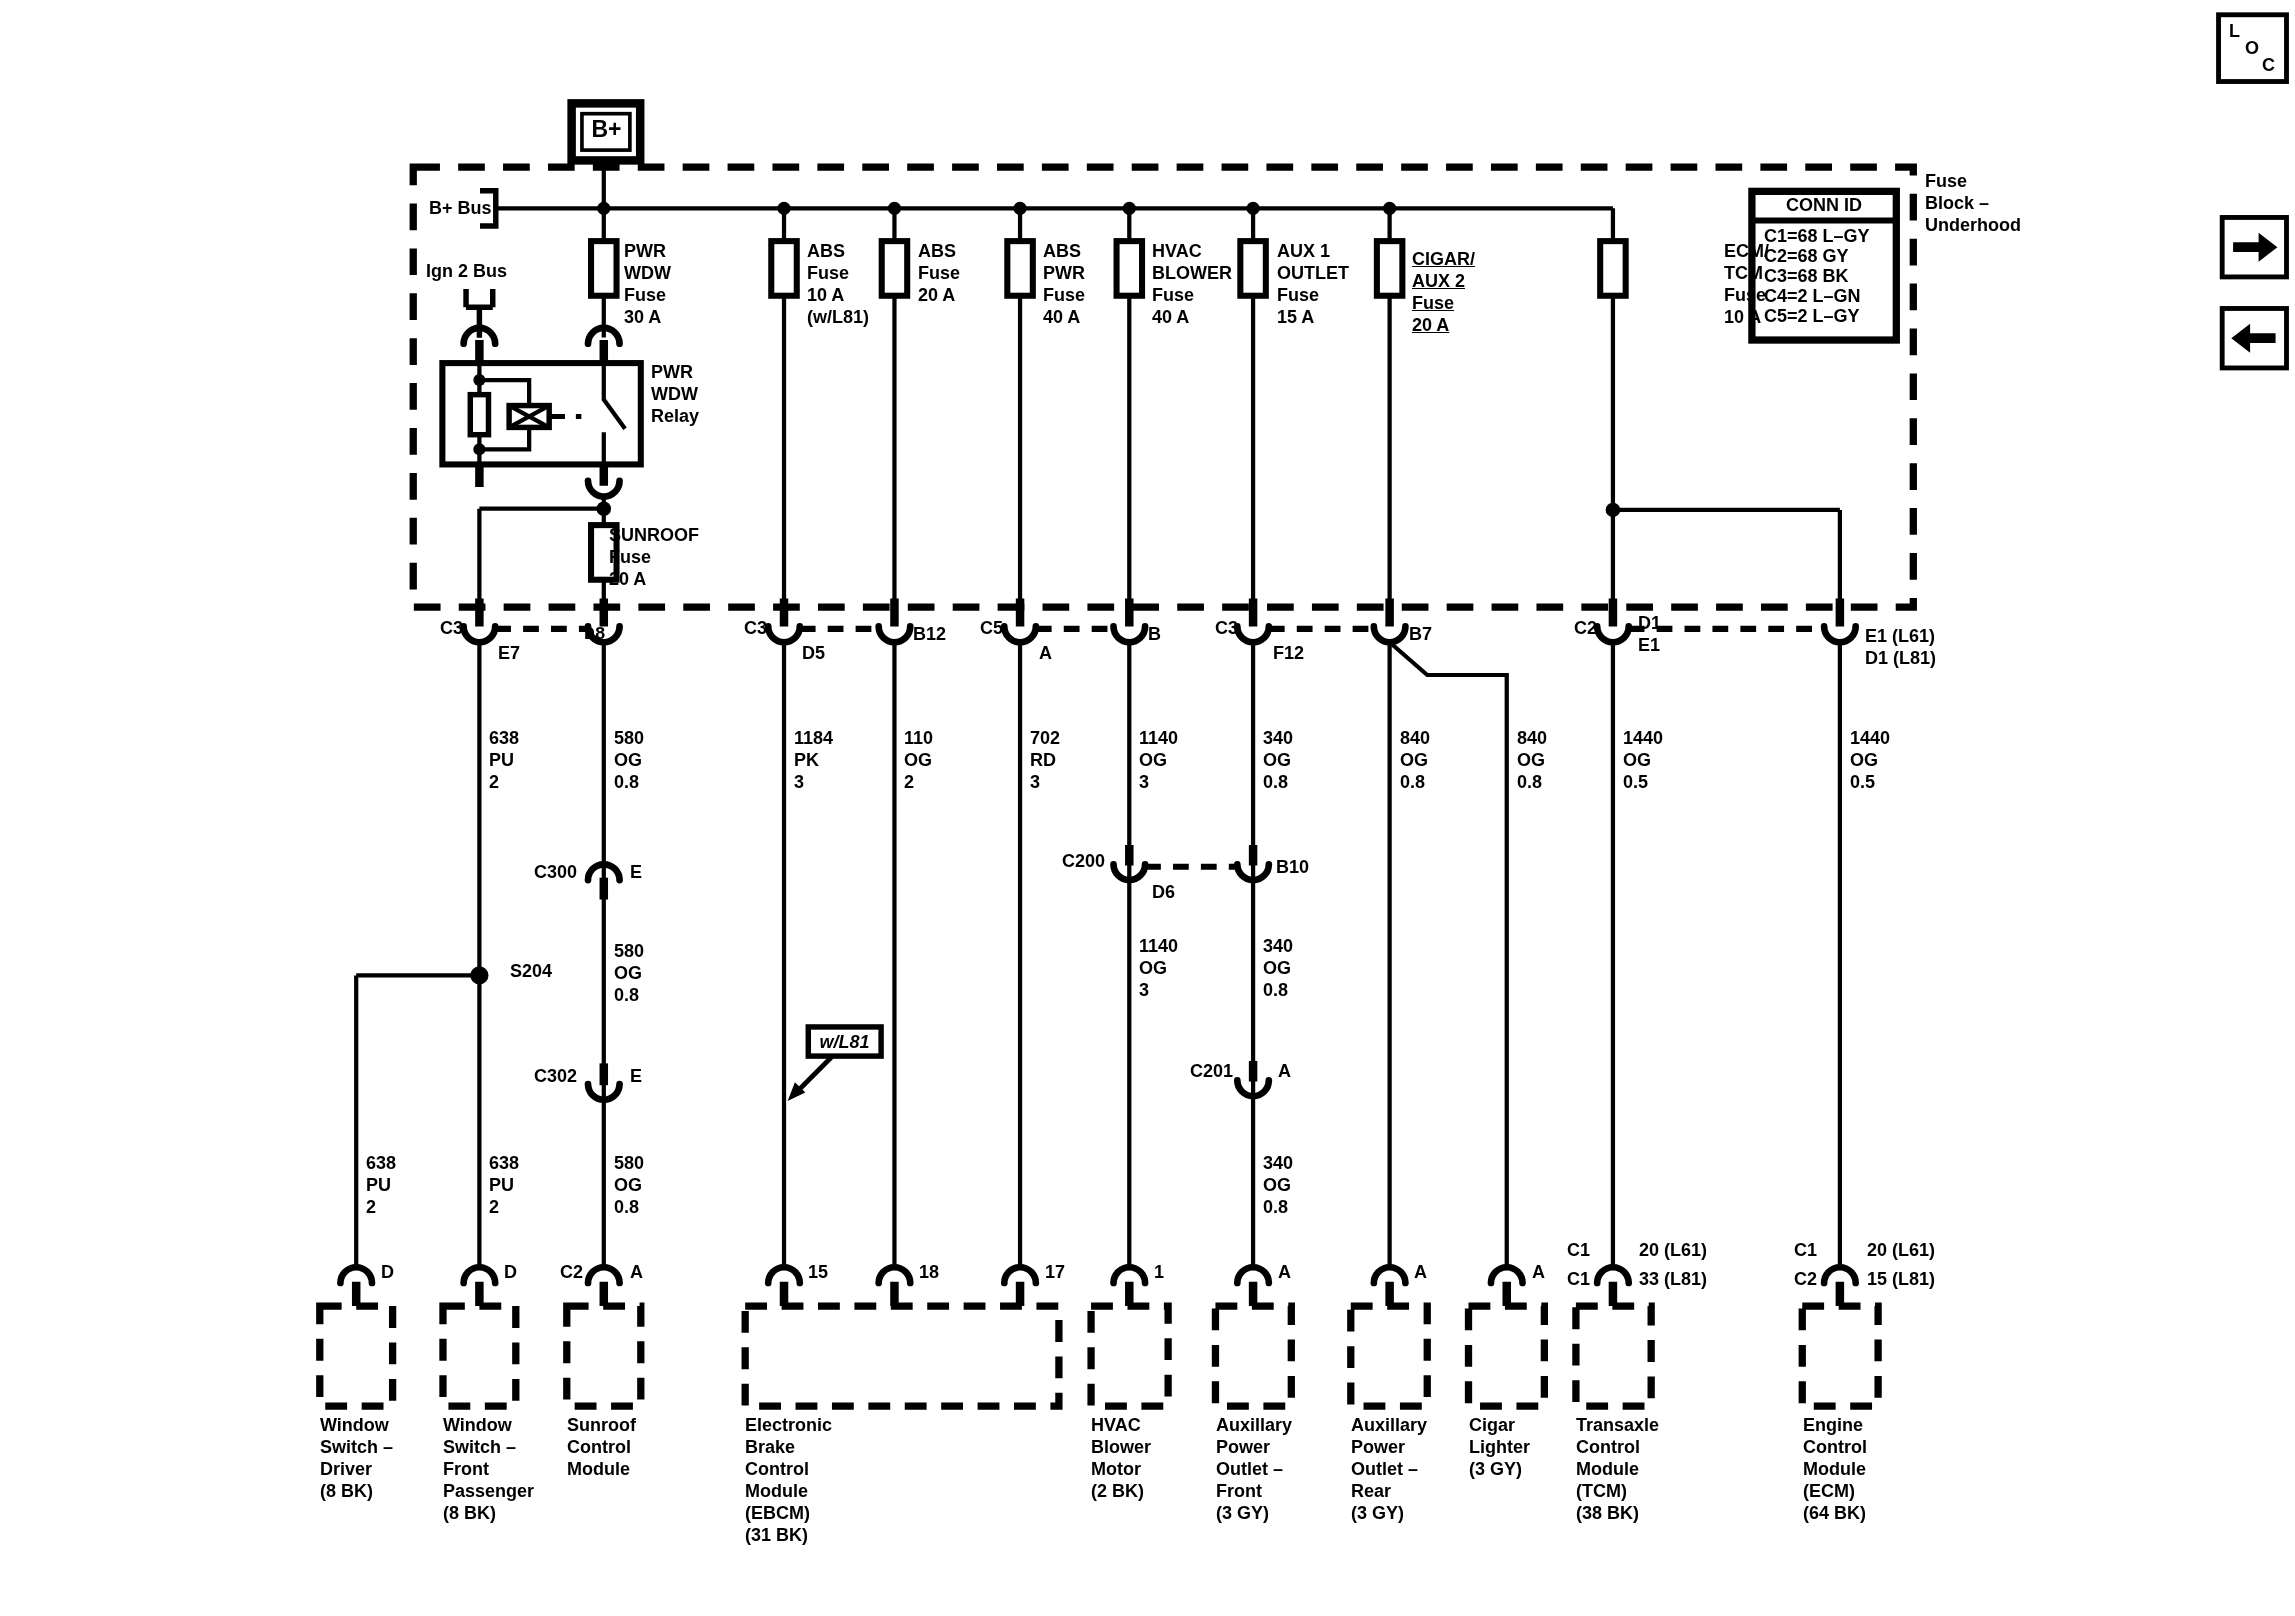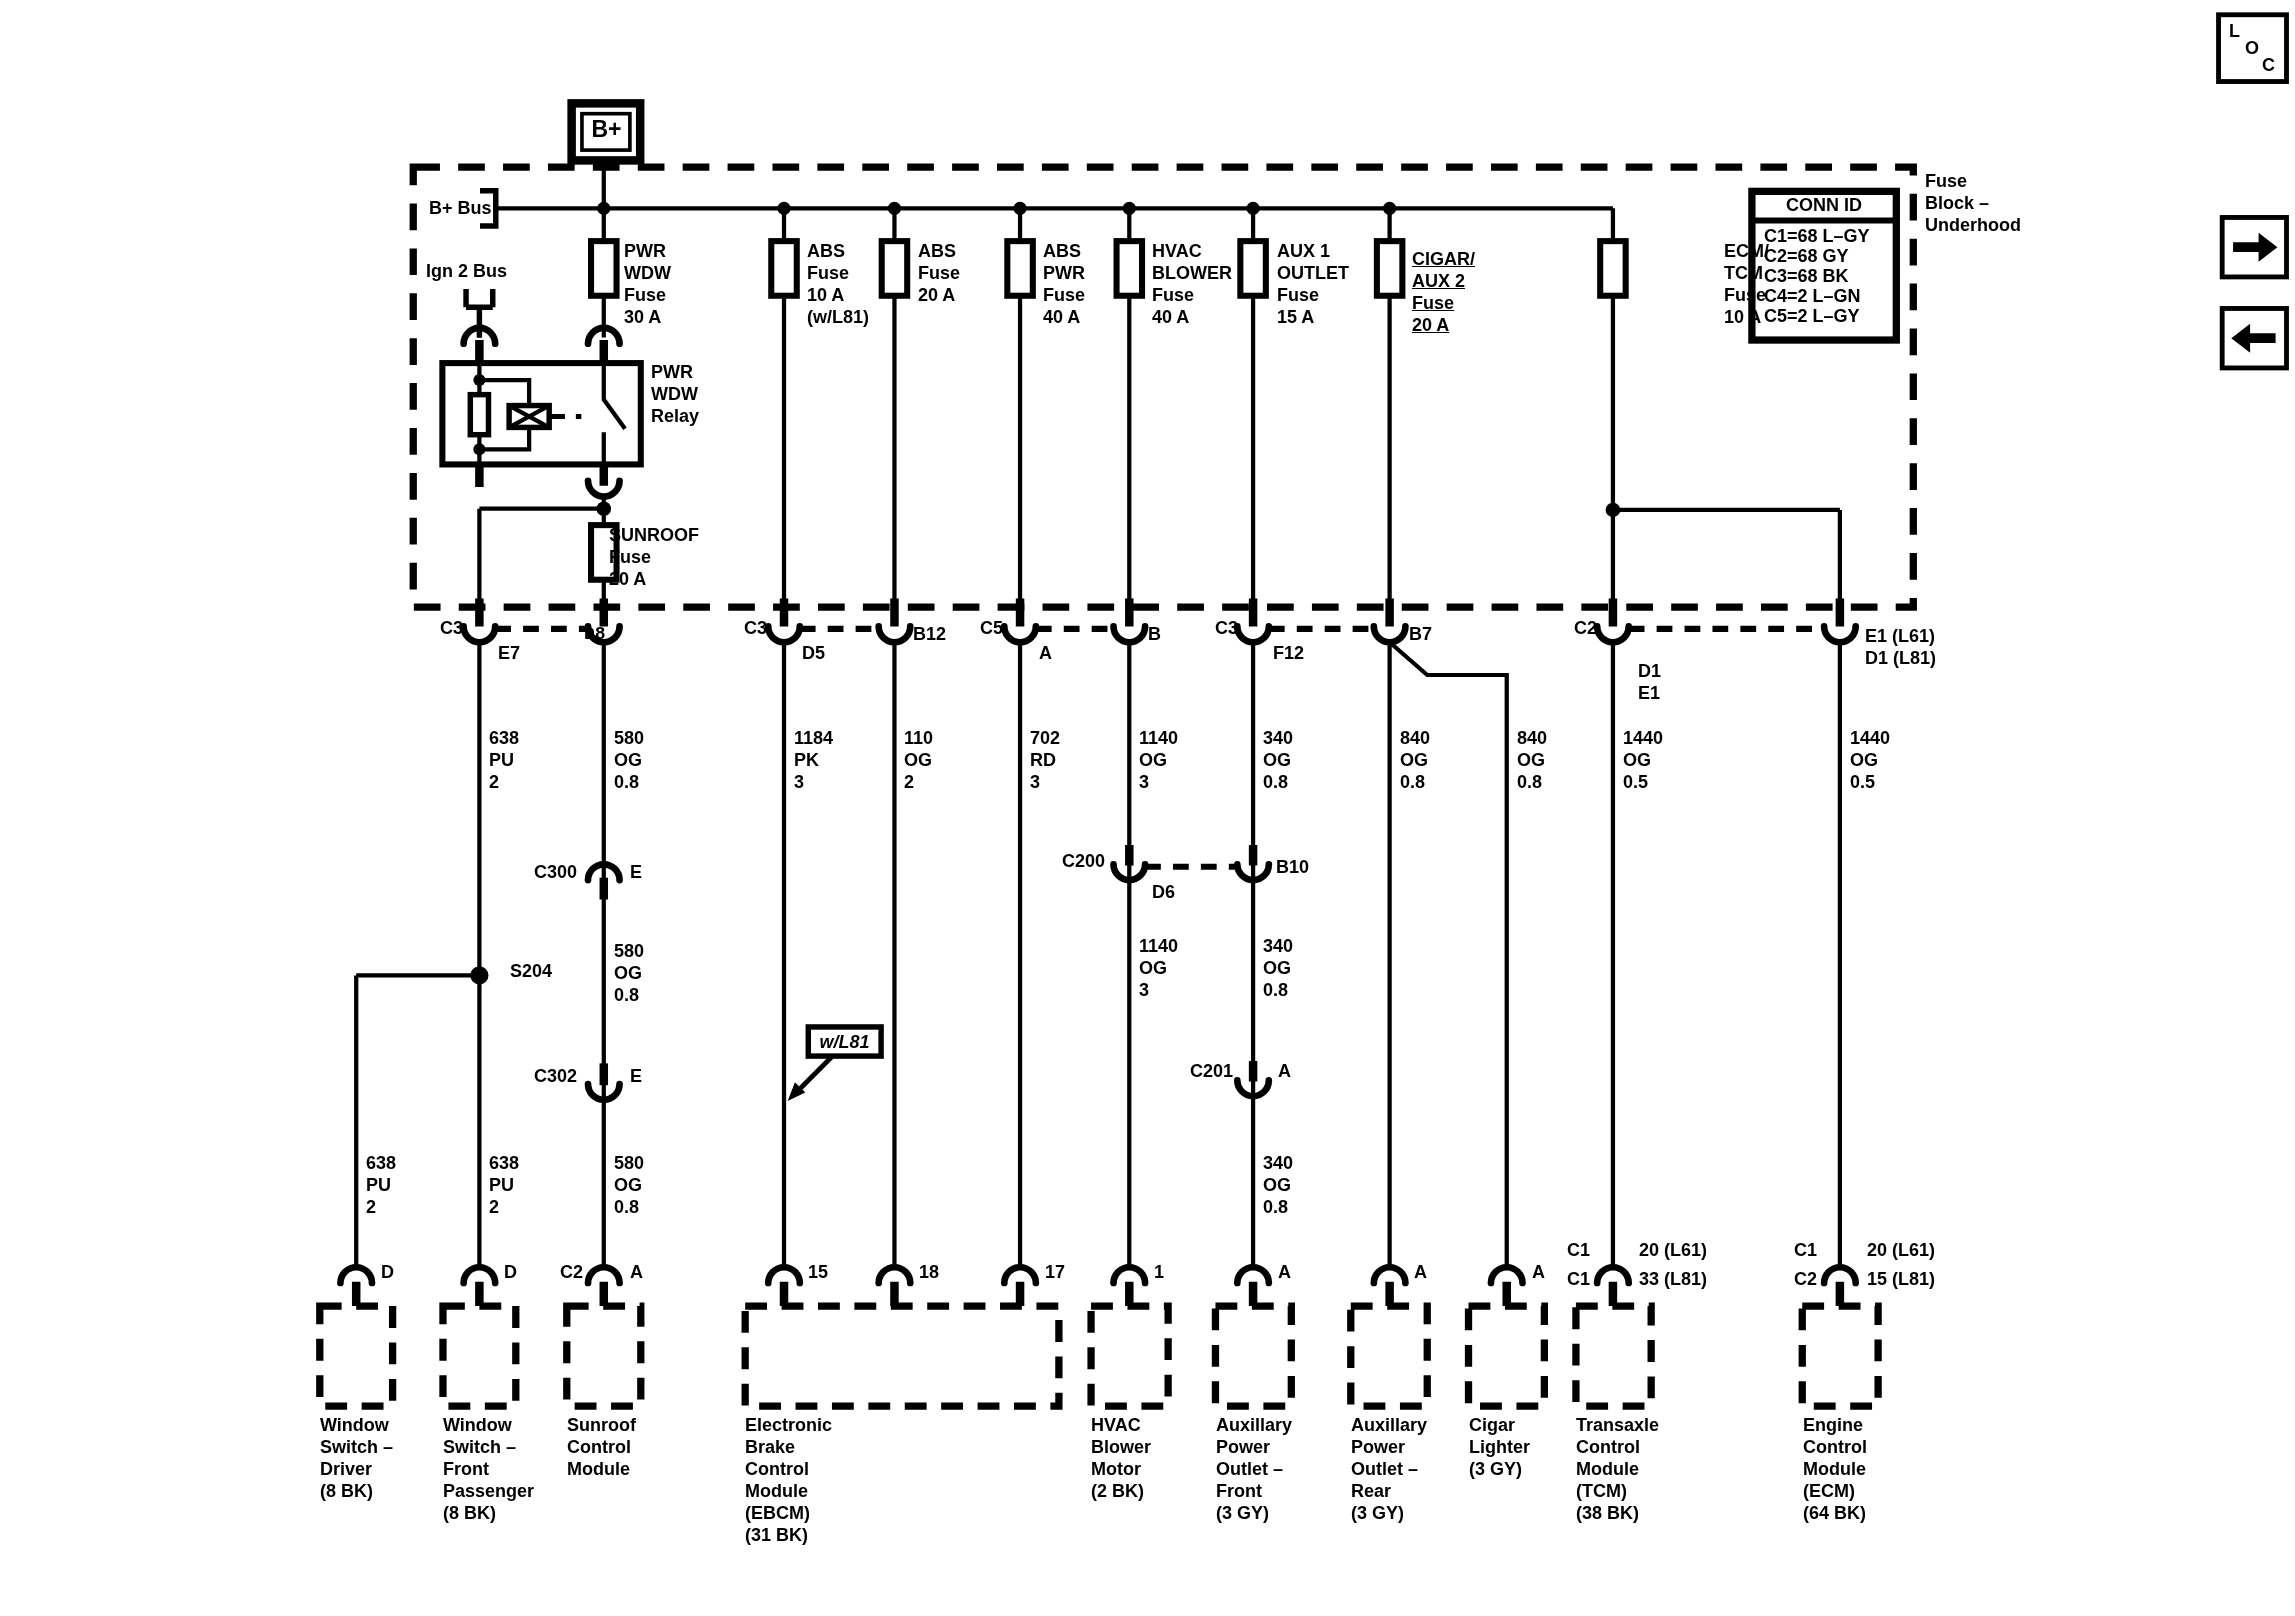--- a/index.html
+++ b/index.html
@@ -241,21 +241,21 @@
   <div class="lbl ra" style="left:706px;top:617px;width:61px;">C3</div>
   <div class="lbl" style="left:802px;top:642px;">D5</div>
   <div class="lbl" style="left:913px;top:623px;">B12</div>
   <div class="lbl ra" style="left:942px;top:617px;width:61px;">C5</div>
   <div class="lbl" style="left:1039px;top:642px;">A</div>
   <div class="lbl" style="left:1148px;top:623px;">B</div>
   <div class="lbl ra" style="left:1177px;top:617px;width:61px;">C3</div>
   <div class="lbl" style="left:1273px;top:642px;">F12</div>
   <div class="lbl" style="left:1409px;top:623px;">B7</div>
   <div class="lbl ra" style="left:1536px;top:617px;width:61px;">C2</div>
-  <div class="lbl" style="left:1638px;top:660px;">D1
+  <div class="lbl" style="left:1638px;top:612px;">D1
 E1</div>
   <div class="lbl" style="left:1865px;top:625px;">E1 (L61)
 D1 (L81)</div>
 
   <div class="lbl" style="left:489px;top:727px;">638
 PU
 2</div>
   <div class="lbl" style="left:614px;top:727px;">580
 OG
 0.8</div>

